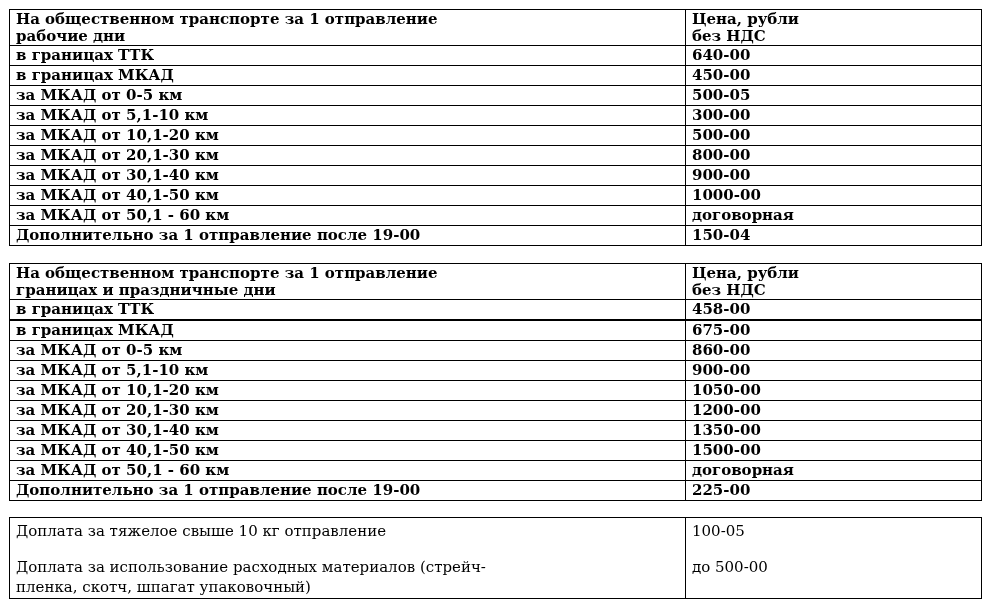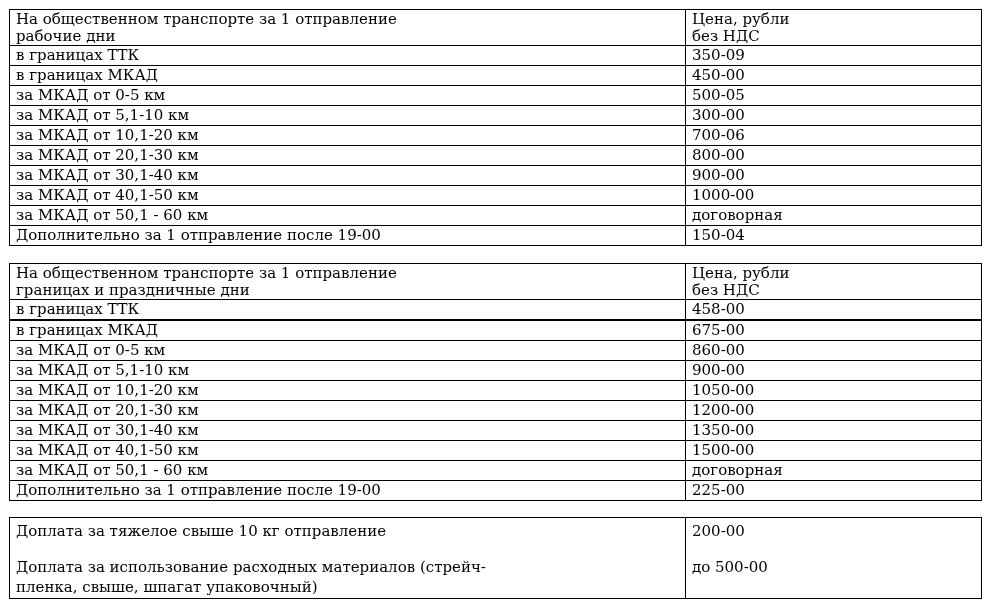--- a/index.html
+++ b/index.html
@@ -10,20 +10,21 @@
     color: #000000;
     font-family: "DejaVu Serif", serif;
   }
   .page {
     padding: 9px 0 0 9px;
   }
   table.price-table {
     border-collapse: collapse;
     table-layout: fixed;
     width: 972px;
+    font-weight: bold;
   }
   table.price-table td {
     border: 1px solid #000000;
     font-size: 15px;
     line-height: 19px;
     height: 20px;
     padding: 0 4px 0 6px;
     white-space: nowrap;
     overflow: hidden;
     vertical-align: middle;
@@ -68,37 +69,37 @@
         <div class="nowrap">На общественном транспорте за 1 отправление</div>
         <div class="nowrap">рабочие дни</div>
       </td>
       <td class="col-price">
         <div class="nowrap">Цена, рубли</div>
         <div class="nowrap">без НДС</div>
       </td>
     </tr>
     <tr>
           <td class="col-service">в границах ТТК</td>
-          <td class="col-price">350-09</td>
+          <td class="col-price">640-00</td>
         </tr>
     <tr>
           <td class="col-service">в границах МКАД</td>
           <td class="col-price">450-00</td>
         </tr>
     <tr>
           <td class="col-service">за МКАД от 0-5 км</td>
           <td class="col-price">500-05</td>
         </tr>
     <tr>
           <td class="col-service">за МКАД от 5,1-10 км</td>
           <td class="col-price">300-00</td>
         </tr>
     <tr>
           <td class="col-service">за МКАД от 10,1-20 км</td>
-          <td class="col-price">700-06</td>
+          <td class="col-price">500-00</td>
         </tr>
     <tr>
           <td class="col-service">за МКАД от 20,1-30 км</td>
           <td class="col-price">800-00</td>
         </tr>
     <tr>
           <td class="col-service">за МКАД от 30,1-40 км</td>
           <td class="col-price">900-00</td>
         </tr>
     <tr>
@@ -175,24 +176,24 @@
 
   <div class="gap2"></div>
 
   <table class="surcharge-table">
     <tbody>
         <tr>
       <td class="col-service">
         <div class="nowrap">Доплата за тяжелое свыше 10 кг отправление</div>
         <div class="spacer-line"></div>
         <div class="nowrap">Доплата за использование расходных материалов (стрейч-</div>
-        <div class="nowrap">пленка, свыше, шпагат упаковочный)</div>
+        <div class="nowrap">пленка, скотч, шпагат упаковочный)</div>
       </td>
       <td class="col-price">
-        <div class="nowrap">200-00</div>
+        <div class="nowrap">100-05</div>
         <div class="spacer-line"></div>
         <div class="nowrap">до 500-00</div>
       </td>
     </tr>
   </tbody>
     </table>
 
 </div>
 
 </body></html>

